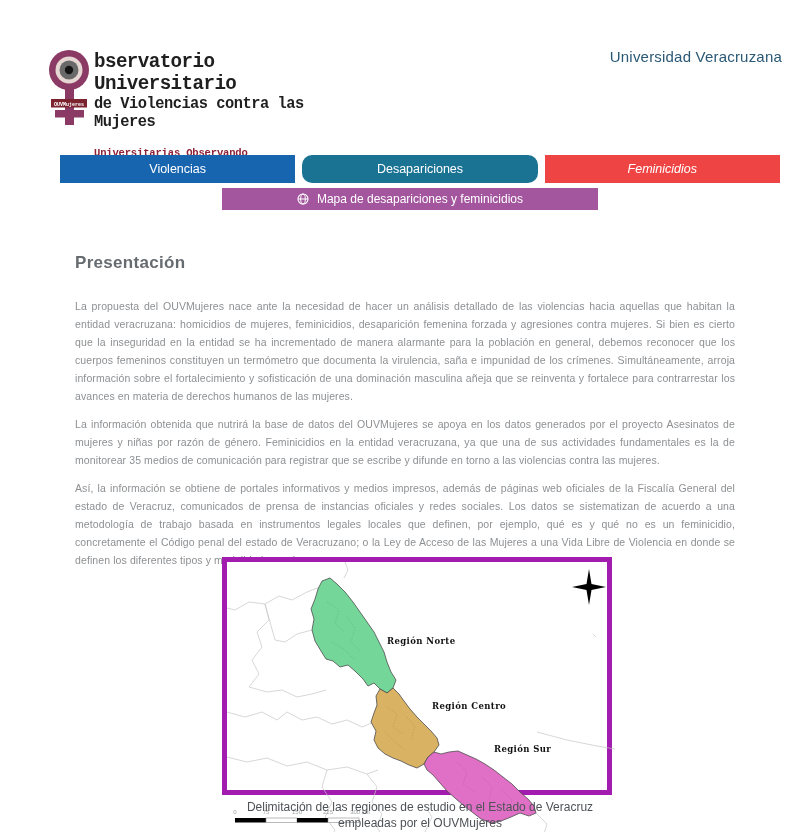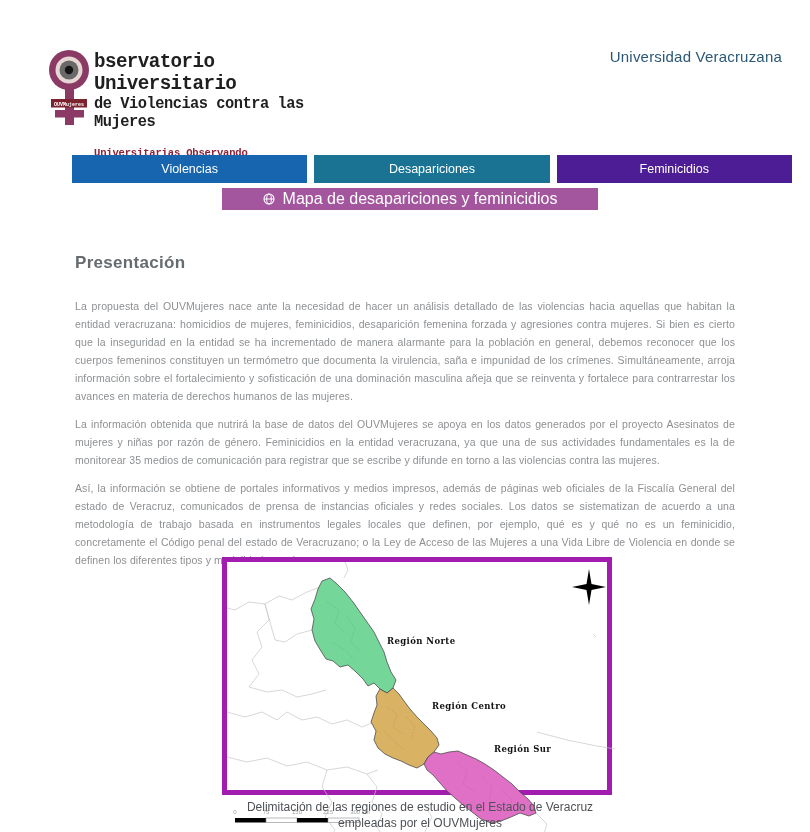--- a/index.html
+++ b/index.html
@@ -14,28 +14,28 @@
     font-size: 15px; letter-spacing: 0.2px;
   }
   
   .logo { position: absolute; top: 45px; left: 36px; width: 340px; height: 95px; cursor: pointer; font-family: Liberation Mono, monospace; }
   .logo-symbol { position: absolute; left: 0; top: 0; }
   .logo-text { position: absolute; left: 58px; top: 6px; transform: scaleX(0.96); transform-origin: left top; }
   .logo-title1 { font-size: 20px; font-weight: bold; color: #1f1f1f; letter-spacing: -0.6px; line-height: 22px; }
   .logo-title2 { font-size: 16px; font-weight: bold; color: #1f1f1f; letter-spacing: -0.5px; line-height: 18px; }
   .logo-tagline { font-size: 11px; font-weight: bold; letter-spacing: -0.2px; margin-top: 16px; }
   
-  .nav { position: absolute; top: 155px; left: 32px; width: 760px; display: flex; gap: 7px; padding-left: 40px; }
+  .nav { position: absolute; top: 155px; left: 20px; width: 760px; display: flex; gap: 7px; padding-left: 40px; }
   .nav-tab {
     flex: 1; height: 28px; color: #fff; font-size: 12.5px;
     display: flex; align-items: center; justify-content: center; cursor: pointer;
   }
   .subnav {
     position: absolute; top: 188px; left: 222px; width: 376px; height: 22px;
-    color: #fff; font-size: 16px; display: flex; align-items: center; justify-content: center;
+    color: #fff; font-size: 12px; display: flex; align-items: center; justify-content: center;
     gap: 8px; cursor: pointer;
   }
   
   .content { position: absolute; top: 253px; left: 75px; width: 660px; }
   .page-title { font-size: 17px; font-weight: bold; color: #666b70; margin-bottom: 24px; letter-spacing: 0.3px; }
   .content p {
     font-size: 10.5px; line-height: 18px; color: #8d9093; text-align: justify;
     margin-bottom: 10px; letter-spacing: 0.1px;
   }
   .text-caret {
@@ -70,22 +70,22 @@
   </svg>
   <div class="logo-text">
     <div class="logo-title1">bservatorio Universitario</div>
     <div class="logo-title2">de Violencias contra las Mujeres</div>
     <div class="logo-tagline" style="color: rgb(141, 33, 55);">Universitarias Observando</div>
   </div>
 </div>
 
 <div class="nav">
   <div class="nav-tab" style="background-color: rgb(23, 101, 175);">Violencias</div>
-  <div class="nav-tab" style="background-color: rgb(27, 115, 148);">Desapariciones</div>
-  <div class="nav-tab" style="background-color: #4c1d95;">Feminicidios</div>
+  <div class="nav-tab" style="background-color: rgb(27, 115, 148); border-radius: 10px;">Desapariciones</div>
+  <div class="nav-tab" style="background-color: #ef4444; font-style: italic;">Feminicidios</div>
 </div>
 
 <div class="subnav" style="background-color: rgb(163, 86, 158);">
   <svg width="12" height="12" viewBox="0 0 12 12">
     <circle cx="6" cy="6" r="5" fill="none" stroke="#fff" stroke-width="1.1"></circle>
     <ellipse cx="6" cy="6" rx="2.3" ry="5" fill="none" stroke="#fff" stroke-width="1"></ellipse>
     <line x1="1" y1="6" x2="11" y2="6" stroke="#fff" stroke-width="1"></line>
   </svg>
   <span>Mapa de desapariciones y feminicidios</span>
 </div>

